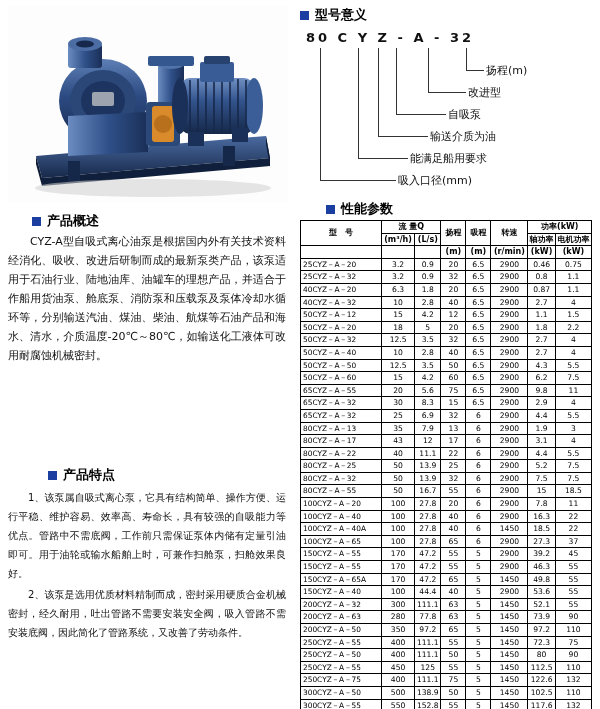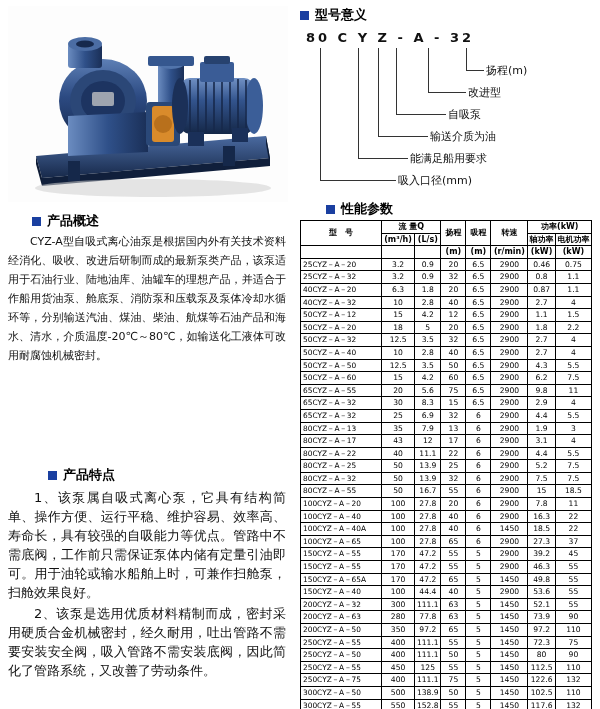--- a/index.html
+++ b/index.html
@@ -29,21 +29,21 @@
   #overview-head{position:absolute;left:8px;top:212px;margin-left:24px;}
   #overview-text{
     position:absolute;left:8px;top:232px;width:278px;
     font-size:11px;line-height:19px;text-align:justify;color:#111;
   }
   #overview-text p{margin:0;text-indent:2em;}
 
   #features-head{position:absolute;left:8px;top:466px;padding-left:40px;}
   #features-text{
     position:absolute;left:8px;top:488px;width:278px;
-    font-size:13px;line-height:19px;text-align:justify;color:#111;
+    font-size:10px;line-height:19px;text-align:justify;color:#111;
   }
   #features-text p{margin:0 0 2px 0;text-indent:2em;}
 
   
   #model-head{position:absolute;left:300px;top:6px;}
   #model-box{position:absolute;left:300px;top:26px;width:292px;height:168px;}
   .model-code{
     position:absolute;left:6px;top:4px;
     font-size:13px;letter-spacing:3px;font-weight:bold;color:#111;
     font-family:"DejaVu Sans","Liberation Sans",sans-serif;

